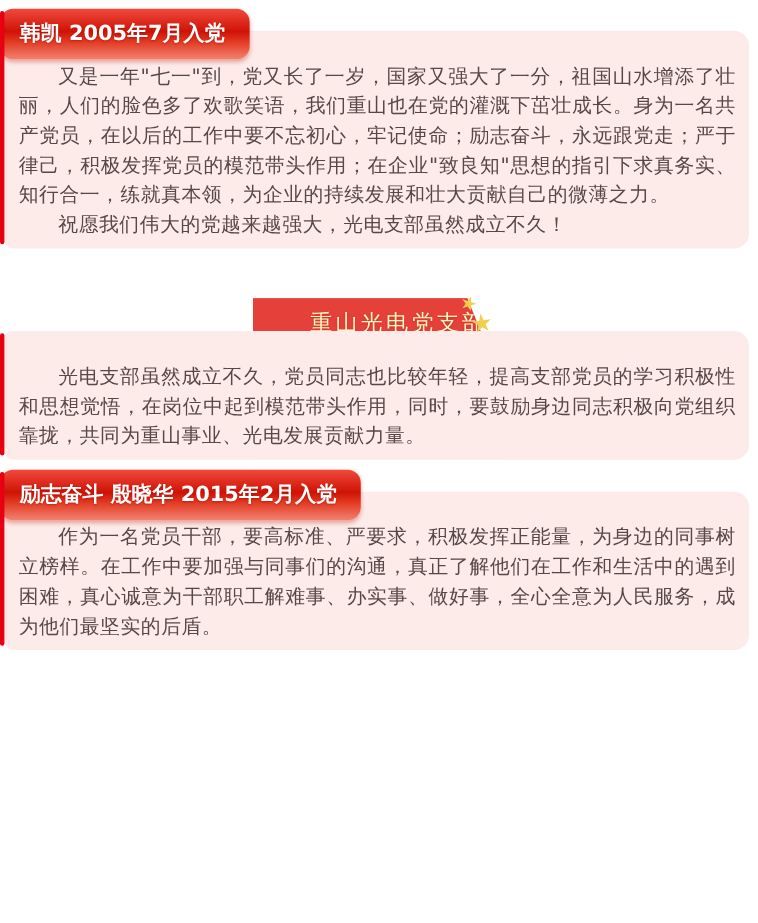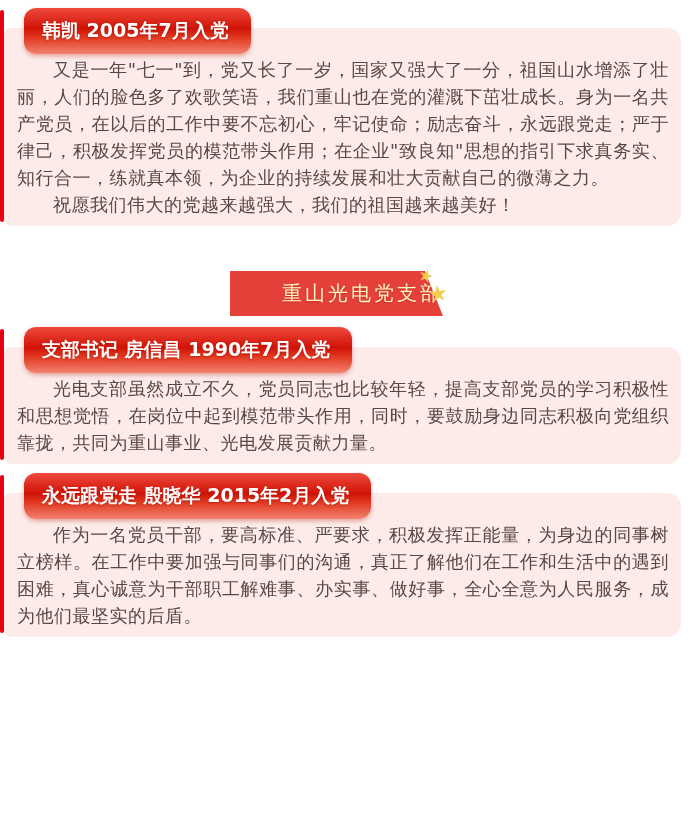--- a/index.html
+++ b/index.html
@@ -11,21 +11,21 @@
   .member-section{position:relative;}
   .sec-1{margin-top:8px;}
   .sec-2{margin-top:11px;}
   .sec-3{margin-top:9px;}
   .red-accent-bar{
     position:absolute;left:0;top:2px;bottom:4px;width:4px;
     background:#e60012;border-radius:3px;z-index:3;
   }
   .name-banner{
     position:relative;z-index:2;display:inline-block;
-    margin-left:24px;
+    margin-left:0;
     padding:10px 22px 11px 18px;
     border-radius:12px;
     background:linear-gradient(180deg,#ef4a3d 0%,#cf1306 45%,#e23a22 65%,#f28270 100%);
     box-shadow:0 2px 4px rgba(180,20,10,0.35);
     color:#ffffff;font-weight:bold;font-size:19px;line-height:25px;
     text-shadow:0 1px 2px rgba(140,0,0,0.4);
     white-space:nowrap;
   }
   .content-panel{
     position:relative;z-index:1;
@@ -76,45 +76,42 @@
 
 <div>
 
   <section class="member-section sec-1">
     <span class="red-accent-bar"></span>
     <div class="name-banner">
       <span>韩凯  2005年7月入党</span>
     </div>
     <div class="content-panel">
       <p>又是一年"七一"到，党又长了一岁，国家又强大了一分，祖国山水增添了壮丽，人们的脸色多了欢歌笑语，我们重山也在党的灌溉下茁壮成长。身为一名共产党员，在以后的工作中要不忘初心，牢记使命；励志奋斗，永远跟党走；严于律己，积极发挥党员的模范带头作用；在企业"致良知"思想的指引下求真务实、知行合一，练就真本领，为企业的持续发展和壮大贡献自己的微薄之力。</p>
-      <p>祝愿我们伟大的党越来越强大，我们的祖国越来越美好！</p>
+      <p>祝愿我们伟大的党越来越强大，光电支部虽然成立不久！</p>
     </div>
   </section>
 
   <div class="branch-divider">
     <div class="branch-flag">
       <span class="branch-flag-label">重山光电党支部</span>
     </div>
     <span class="star-icon star-small"></span>
     <span class="star-icon star-big"></span>
   </div>
 
   <section class="member-section sec-2">
     <span class="red-accent-bar"></span>
-    <div class="name-banner">
-      <span>支部书记 房信昌  1990年7月入党</span>
-    </div>
     <div class="content-panel">
       <p>光电支部虽然成立不久，党员同志也比较年轻，提高支部党员的学习积极性和思想觉悟，在岗位中起到模范带头作用，同时，要鼓励身边同志积极向党组织靠拢，共同为重山事业、光电发展贡献力量。</p>
     </div>
   </section>
 
   <section class="member-section sec-3">
     <span class="red-accent-bar"></span>
     <div class="name-banner">
-      <span>永远跟党走 殷晓华 2015年2月入党</span>
+      <span>励志奋斗 殷晓华 2015年2月入党</span>
     </div>
     <div class="content-panel">
       <p>作为一名党员干部，要高标准、严要求，积极发挥正能量，为身边的同事树立榜样。在工作中要加强与同事们的沟通，真正了解他们在工作和生活中的遇到困难，真心诚意为干部职工解难事、办实事、做好事，全心全意为人民服务，成为他们最坚实的后盾。</p>
     </div>
   </section>
 
 </div>
 
 </body></html>

